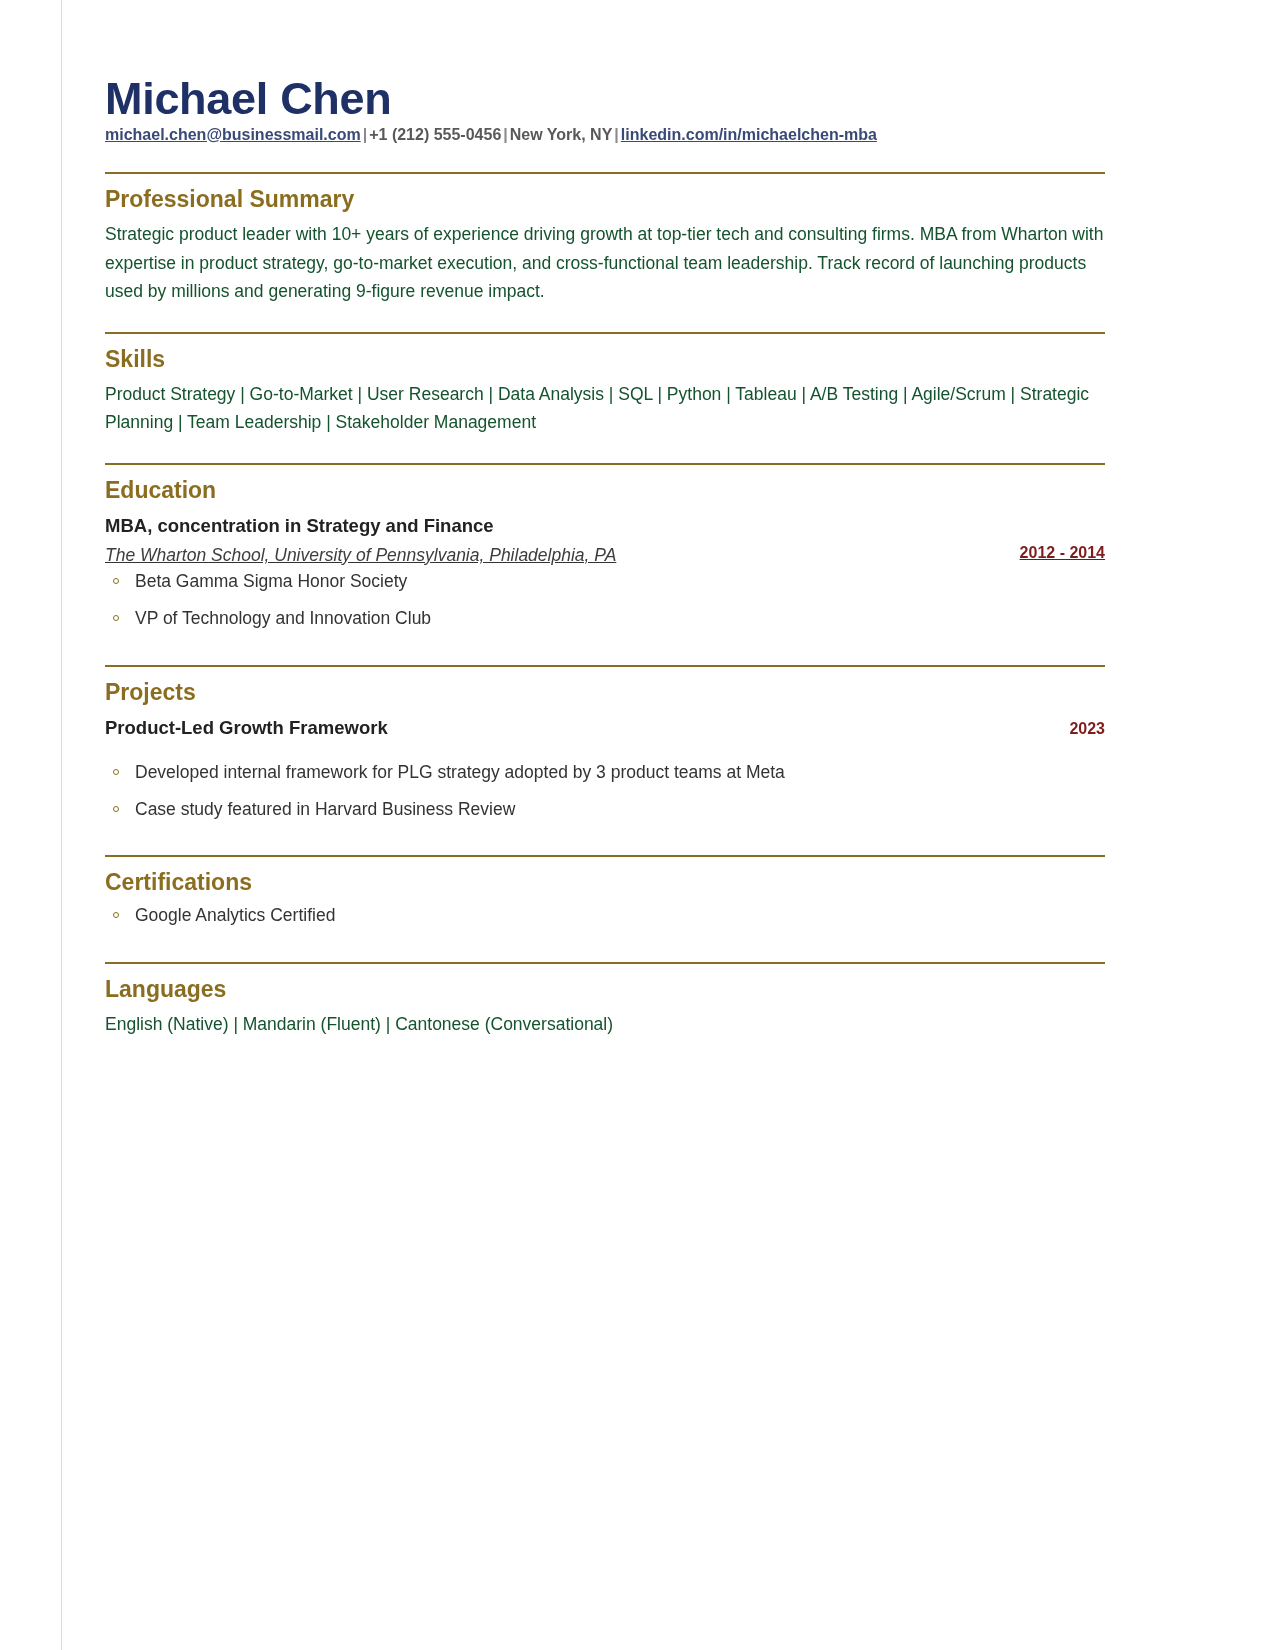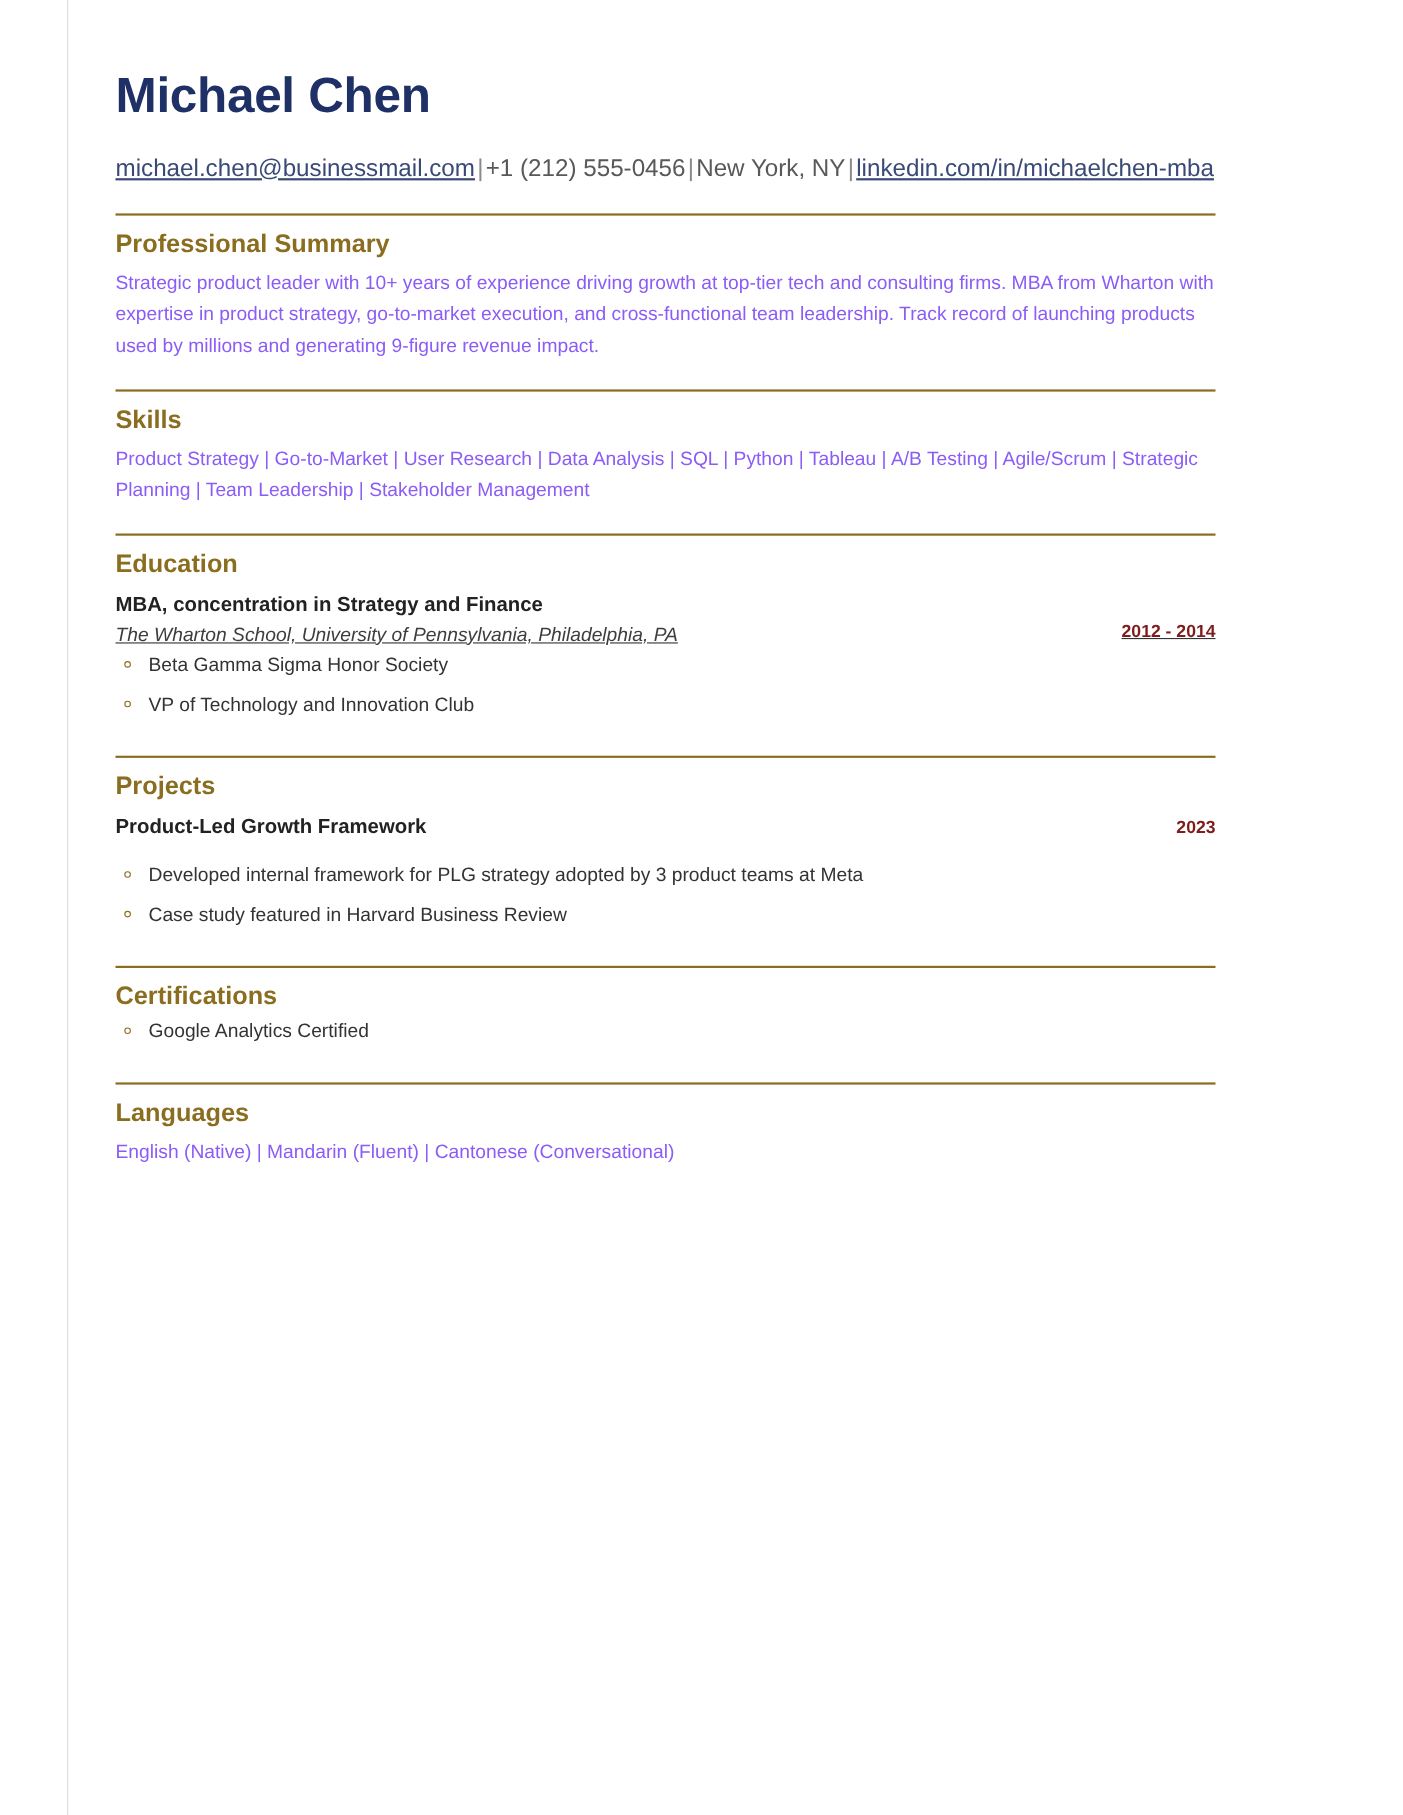--- a/index.html
+++ b/index.html
@@ -28,40 +28,40 @@
     position: absolute;
     left: 61px;
     top: 0;
     width: 1px;
     height: 1650px;
     background: #dcdcdc;
   }
   .content {
     position: absolute;
     left: 105px;
-    top: 0;
+    top: 12px;
     width: 1000px;
   }
 
   
   .name {
     font-size: 45px;
     font-weight: bold;
     color: #1f3066;
     letter-spacing: -0.3px;
     margin: 0;
     padding-top: 62px;
     line-height: 1.1;
   }
   .contact {
-    margin-top: 26px;
-    font-size: 22px;
+    font-size: 16px;
     color: #595959;
     line-height: 1.4;
     white-space: nowrap;
+    font-weight: bold;
   }
   .contact a,
   .contact .link {
     color: #3a4a77;
     text-decoration: underline;
   }
   .contact .sep {
     color: #8a8a8a;
     padding: 0 2px;
   }
@@ -78,21 +78,21 @@
   }
   .section-title {
     font-size: 23px;
     font-weight: bold;
     color: #8a6d1f;
     margin: 0 0 7px 0;
     line-height: 1.2;
   }
   .body-text {
     font-size: 17.5px;
-    color: #8b5cf6;
+    color: #14532d;
     line-height: 1.62;
     margin: 0;
     max-width: 1000px;
   }
 
   
   .entry {
     margin-top: 10px;
   }
   .entry:first-of-type {

